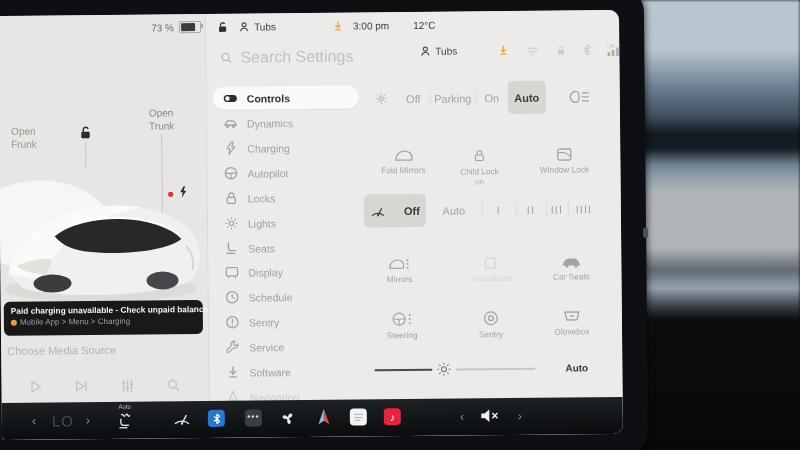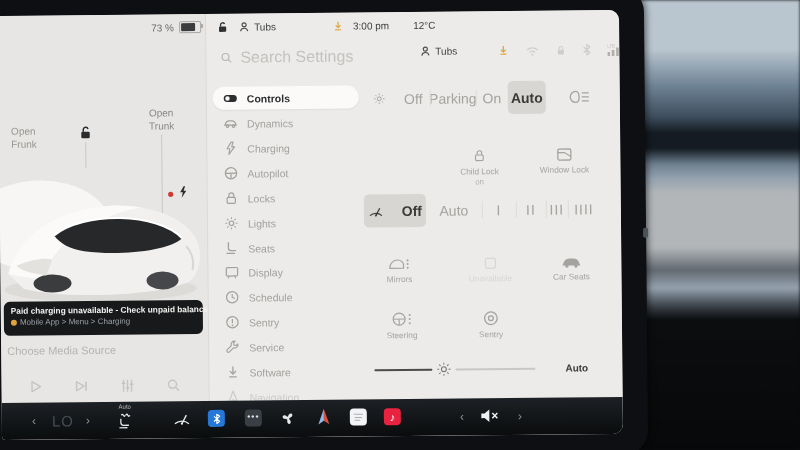--- a/index.html
+++ b/index.html
@@ -41,21 +41,21 @@
   .stat-txt{font-size:10px;color:#3b3d3f;font-weight:500;}
   .hdr-ph{font-size:16px;color:#c4c2bf;}
   .side-item{left:6px;width:146px;height:23px;display:flex;align-items:center;gap:9px;
              padding-left:10px;box-sizing:border-box;border-radius:12px;color:#a3a19e;}
   .side-item .slabel{font-size:10.5px;}
   .side-item.sel{background:#fbfaf9;color:#2c2e30;box-shadow:0 1px 2px rgba(0,0,0,.06);}
   .side-item.sel .slabel{font-weight:bold;}
   .side-item.faded{opacity:.45;}
   .seg{display:flex;align-items:stretch;height:33px;}
   .seg .opt{display:flex;align-items:center;justify-content:center;gap:18px;
-            font-size:14px;color:#a5a3a0;border-radius:5px;position:relative;}
+            font-size:11px;color:#a5a3a0;border-radius:5px;position:relative;}
   .seg .opt.sep:before{content:"";position:absolute;left:0;top:8px;bottom:8px;width:1px;background:#dedcd8;}
   .seg .opt.on{background:#d8d6d2;color:#3a3a38;font-weight:bold;}
   .icon-btn{position:absolute;text-align:center;color:#a5a3a0;}
   .icon-btn .lbl{font-size:8.3px;line-height:1.2;margin-top:4px;}
   .icon-btn .sub{font-size:8px;color:#b3b1ae;}
   .icon-btn.dis{opacity:.55;}
   .roman{letter-spacing:1px;font-size:9px;color:#8f8d8a;}
   .slider-dark{height:2px;background:#4b4b49;border-radius:1px;}
   .slider-light{height:1.5px;background:#c9c7c4;border-radius:1px;}
   .auto-lbl{font-size:10px;font-weight:bold;color:#3c3c3a;}
@@ -383,20 +383,26 @@
           <svg width="22" height="15" viewBox="0 0 22 15">
               <path d="M7 2 C3.5 2 1.5 4.8 1.5 7.5 C1.5 10.2 3.5 13 7 13 C9.3 13 10.3 10.6 10.3 7.5 C10.3 4.4 9.3 2 7 2 Z" fill="none" stroke="#a5a3a0" stroke-width="1.3"></path>
               <g stroke="#a5a3a0" stroke-width="1.2">
                 <line x1="13" y1="3.5" x2="20" y2="3.5"></line>
                 <line x1="13" y1="7.5" x2="20" y2="7.5"></line>
                 <line x1="13" y1="11.5" x2="20" y2="11.5"></line>
               </g>
             </svg>
         </div>
 
+        <div class="icon-btn" style="left:160px;top:137px;width:72px;">
+          <svg style="margin:0 auto;" width="19" height="13" viewBox="0 0 19 13">
+              <path d="M1.5 11 C1.5 5 6 2 10 2 C14 2 17.5 4.5 17.5 7.5 L17.5 11 Z" fill="none" stroke="#a5a3a0" stroke-width="1.3" stroke-linejoin="round"></path>
+            </svg>
+          <div class="lbl">Fold Mirrors</div>
+        </div>
         <div class="icon-btn" style="left:237px;top:137px;width:70px;">
           <svg style="margin:0 auto;" width="14" height="15" viewBox="0 0 16 16">
               <path d="M5.5 7 V4.8 a2.6 2.6 0 0 1 5.2 0 V7" fill="none" stroke="#a5a3a0" stroke-width="1.3"></path>
               <rect x="3.6" y="7" width="8.8" height="6.4" rx="1.2" fill="none" stroke="#a5a3a0" stroke-width="1.3"></rect>
             </svg>
           <div class="lbl">Child Lock</div>
           <div class="sub">on</div>
         </div>
         <div class="icon-btn" style="left:332px;top:137px;width:50px;">
           <svg style="margin:0 auto;" width="16" height="14" viewBox="0 0 16 14">
@@ -469,20 +475,27 @@
           <svg style="margin:0 auto;" width="22" height="16" viewBox="0 0 24 16">
               <circle cx="9" cy="8" r="6.5" fill="none" stroke="#a5a3a0" stroke-width="1.3"></circle>
               <path d="M2.5 8 h13 M9 8 v6.5" stroke="#a5a3a0" stroke-width="1.2" fill="none"></path>
               <g fill="#a5a3a0">
                 <circle cx="20.5" cy="3.5" r="1.1"></circle>
                 <circle cx="20.5" cy="8" r="1.1"></circle>
                 <circle cx="20.5" cy="12.5" r="1.1"></circle>
               </g>
             </svg>
           <div class="lbl">Steering</div>
+        </div>
+        <div class="icon-btn" style="left:330px;top:299px;width:66px;">
+          <svg style="margin:0 auto;" width="18" height="14" viewBox="0 0 18 14">
+              <path d="M2 2.5 h14 l-2 8 h-10 Z" fill="none" stroke="#a5a3a0" stroke-width="1.3" stroke-linejoin="round"></path>
+              <line x1="7" y1="6.5" x2="11" y2="6.5" stroke="#a5a3a0" stroke-width="1.3"></line>
+            </svg>
+          <div class="lbl">Glovebox</div>
         </div>
 
         <div>
           <div class="abs slider-dark" style="left:165px;top:357px;width:58px;"></div>
           <span class="abs" style="left:227px;top:350px;">
             <svg width="15" height="15" viewBox="0 0 16 16">
                 <circle cx="8" cy="8" r="2.6" fill="none" stroke="#7a7876" stroke-width="1.2"></circle>
                 <g stroke="#7a7876" stroke-width="1.1">
                   <line x1="8" y1="1" x2="8" y2="3"></line>
                   <line x1="8" y1="13" x2="8" y2="15"></line>

